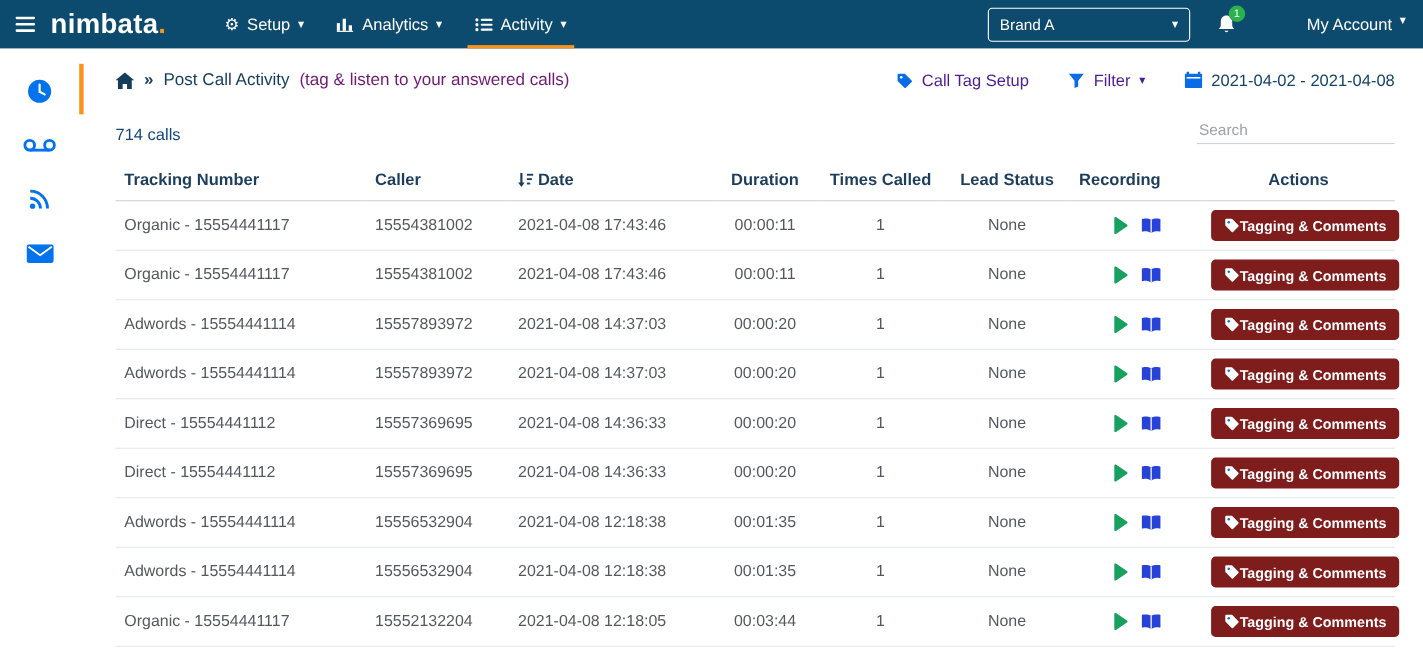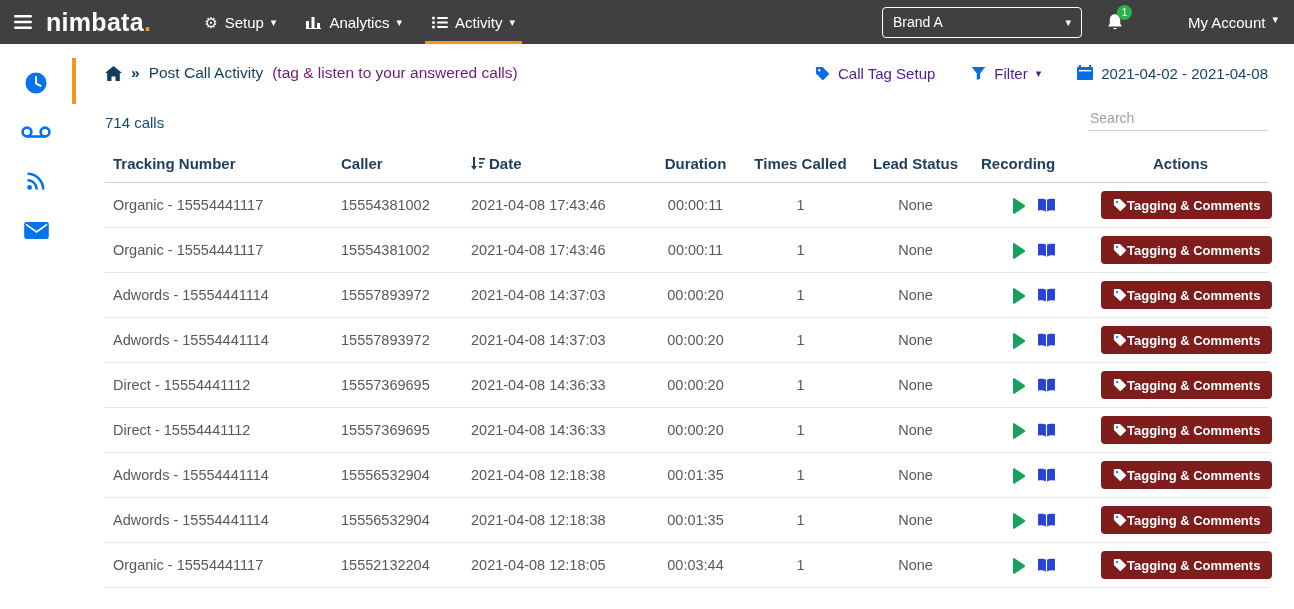--- a/index.html
+++ b/index.html
@@ -2,30 +2,30 @@
 <html><head>
 <meta charset="utf-8">
 <style>
   * { box-sizing: border-box; }
   html,body { margin:0; padding:0; }
   body {
     width:1294px; height:609px; overflow:hidden; background:#fff;
     font-family:"Liberation Sans", sans-serif;
   }
   
-  .navbar { height:44px; background:#404040; color:#fff; display:flex; align-items:stretch; padding-right:16px; }
+  .navbar { height:44px; background:#0c4a6e; color:#fff; display:flex; align-items:stretch; padding-right:16px; }
   .nav-burger { width:46px; display:flex; align-items:center; justify-content:center; cursor:pointer; }
   .logo { display:flex; align-items:center; font-size:25px; font-weight:bold; letter-spacing:.3px; }
   .logo .dot { color:#f7941e; }
   .nav-menu { display:flex; margin-left:38px; }
   .nav-item { display:flex; align-items:center; gap:7px; padding:0 15px; font-size:15px; position:relative; cursor:pointer; white-space:nowrap; }
   .nav-item.active::after { content:""; position:absolute; left:8px; right:8px; bottom:0; height:3px; background:#f7941e; }
   .caret { font-size:11px; line-height:1; }
   .nav-right { margin-left:auto; display:flex; align-items:center; gap:24px; }
-  .brand-select { width:200px; height:31px; border:1px solid #fff; border-radius:4px; display:flex; align-items:center; justify-content:space-between; padding:0 10px; font-size:14px; cursor:pointer; }
+  .brand-select { width:184px; height:31px; border:1px solid #fff; border-radius:4px; display:flex; align-items:center; justify-content:space-between; padding:0 10px; font-size:14px; cursor:pointer; }
   .bell-wrap { position:relative; cursor:pointer; display:flex; }
   .badge { position:absolute; top:-8px; right:-8px; background:#2bb24c; min-width:15px; height:15px; border-radius:8px; font-size:10px; color:#fff; display:flex; align-items:center; justify-content:center; padding:0 3px; }
   .account { display:flex; gap:7px; font-size:15px; cursor:pointer;margin-left:40px; }
   
   .layout { display:flex; height:565px; }
   .sidebar { width:72px; display:flex; flex-direction:column; align-items:center; padding-top:26px; gap:23px; flex:none; }
   .side-item { width:32px; height:26px; display:flex; align-items:center; justify-content:center; cursor:pointer; }
   main { flex:1; position:relative; padding:0 26px 0 33px; }
   .accent { position:absolute; left:0; top:14px; width:4px; height:46px; background:#f7941e; }
   

